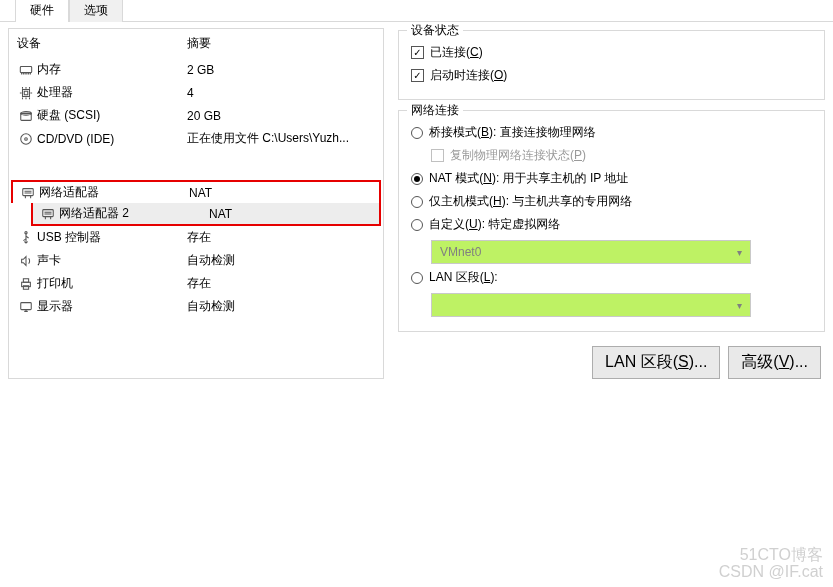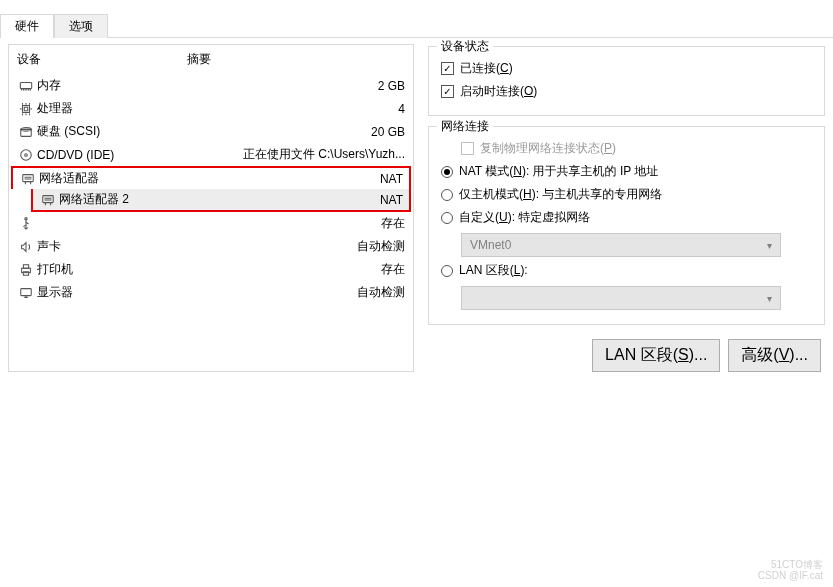--- a/index.html
+++ b/index.html
@@ -10,23 +10,23 @@
     background: #ffffff;
     color: #000;
     width: 833px;
     height: 587px;
     position: relative;
     overflow: hidden;
   }
   .tabstrip {
     display: flex;
     border-bottom: 1px solid #d9d9d9;
-    height: 38px;
+    height: 22px;
     align-items: flex-end;
-    padding-left: 0;
+    padding-left: 15px;
     background: #fff;
   }
   .tab {
     padding: 3px 14px 3px 14px;
     border: 1px solid #d9d9d9;
     border-bottom: none;
     background: #f0f0f0;
     margin-right: 0px;
     position: relative;
     top: 1px;
@@ -36,21 +36,21 @@
   .tab.active {
     background: #ffffff;
     z-index: 2;
   }
   .content {
     display: flex;
     padding: 6px 8px;
     gap: 14px;
   }
   .left-pane {
-    width: 406px;
+    width: 376px;
     border: 1px solid #d9d9d9;
     padding: 2px 2px;
   }
   .hw-header {
     display: flex;
     font-size: 12px;
     padding: 4px 6px 6px 6px;
     color: #000;
   }
   .hw-header .col-dev { width: 170px; }
@@ -62,21 +62,21 @@
     height: 23px;
     cursor: default;
   }
   .hw-row .icon {
     width: 18px;
     display: inline-flex;
     justify-content: center;
     color: #555;
   }
   .hw-row .dev { width: 152px; padding-left: 2px; }
-  .hw-row .sum { flex: 1; white-space: nowrap; overflow: hidden; text-overflow: ellipsis; text-align: right; }
+  .hw-row .sum { flex: 1; white-space: nowrap; overflow: hidden; text-overflow: ellipsis; }
   .hw-row.selected { background: #ededed; }
   .red-box {
     border: 2px solid #e60000;
   }
   .right-pane {
     flex: 1;
     padding-top: 2px;
   }
   .group {
     border: 1px solid #d9d9d9;
@@ -116,21 +116,21 @@
     border-radius: 50%;
     display: inline-flex; align-items:center; justify-content:center;
   }
   .radio .dot { width:6px;height:6px;border-radius:50%;background:#000; }
   .u { text-decoration: underline; }
   .sub-indent { padding-left: 20px; }
   .combo {
     width: 320px;
     height: 24px;
     border: 1px solid #c9c9c9;
-    background: #e5e5e5;
+    background: #bef264;
     display: flex;
     align-items: center;
     justify-content: space-between;
     padding: 0 8px;
     margin: 4px 0 2px 20px;
     color: #808080;
     cursor: default;
   }
   .combo .arrow { color:#808080; font-size:10px; }
   .btn-row {
@@ -144,21 +144,21 @@
     background: #e9e9e9;
     padding: 5px 12px;
     cursor: default;
     font-size: 16px;
   }
   .watermark {
     position: absolute;
     bottom: 6px;
     right: 10px;
     color: #d0d0d0;
-    font-size: 10px;
+    font-size: 16px;
     pointer-events: none;
     text-align: right;
     line-height: 1.1;
   }
   svg { display:block; }
 </style>
 </head>
 <body>
 
 <div class="tabstrip">
@@ -208,21 +208,21 @@
         <div class="hw-row">
           <span class="icon">
             <svg width="14" height="14" viewBox="0 0 16 16" fill="none" stroke="#555" stroke-width="1.2">
               <circle cx="8" cy="8" r="6"></circle>
               <circle cx="8" cy="8" r="1.5"></circle>
             </svg>
           </span>
           <span class="dev">CD/DVD (IDE)</span>
           <span class="sum">正在使用文件 C:\Users\Yuzh...</span>
         </div>
-        <div class="hw-row red-box" style="border-bottom: none;">
+        <div class="hw-row red-box" style="border-bottom: none; margin-top: 30px;">
           <span class="icon">
             <svg width="14" height="14" viewBox="0 0 16 16" fill="none" stroke="#555" stroke-width="1.2">
               <rect x="2" y="3" width="12" height="8" rx="1"></rect>
               <path d="M5 11v3M11 11v3M4 6h8M4 8h8"></path>
             </svg>
           </span>
           <span class="dev">网络适配器</span>
           <span class="sum">NAT</span>
         </div>
         <div class="hw-row selected red-box" style="border-top: none; margin-left: 20px;">
@@ -236,20 +236,21 @@
           <span class="sum">NAT</span>
         </div>
         <div class="hw-row">
           <span class="icon">
             <svg width="14" height="14" viewBox="0 0 16 16" fill="none" stroke="#555" stroke-width="1.2">
               <path d="M8 2v12M8 14l-2-2M8 14l2-2"></path>
               <circle cx="8" cy="2" r="1.3"></circle>
               <path d="M8 6l3 2M8 9l-3 2"></path>
             </svg>
           </span>
+          <span class="dev">USB 控制器</span>
           <span class="sum">存在</span>
         </div>
         <div class="hw-row">
           <span class="icon">
             <svg width="14" height="14" viewBox="0 0 16 16" fill="none" stroke="#555" stroke-width="1.2">
               <path d="M3 6h2l3-3v10l-3-3H3z"></path>
               <path d="M11 5c1.5 1.5 1.5 4.5 0 6"></path>
             </svg>
           </span>
           <span class="dev">声卡</span>
@@ -293,20 +294,26 @@
         <span class="chk-box">✓</span>
         <span>
           <span>启动时连接(</span><span class="u">O</span><span>)</span>
         </span>
       </div>
     </div>
 
     <div class="group">
       <div class="group-title">网络连接</div>
 
+      <div class="radio-row">
+        <span class="radio"></span>
+        <span>
+          <span>桥接模式(</span><span class="u">B</span><span>): 直接连接物理网络</span>
+        </span>
+      </div>
       <div class="chk-row sub-indent chk-sub disabled">
         <span class="chk-box disabled"></span>
         <span>
           <span>复制物理网络连接状态(</span><span class="u">P</span><span>)</span>
         </span>
       </div>
 
       <div class="radio-row">
         <span class="radio">
             <span class="dot"></span>

